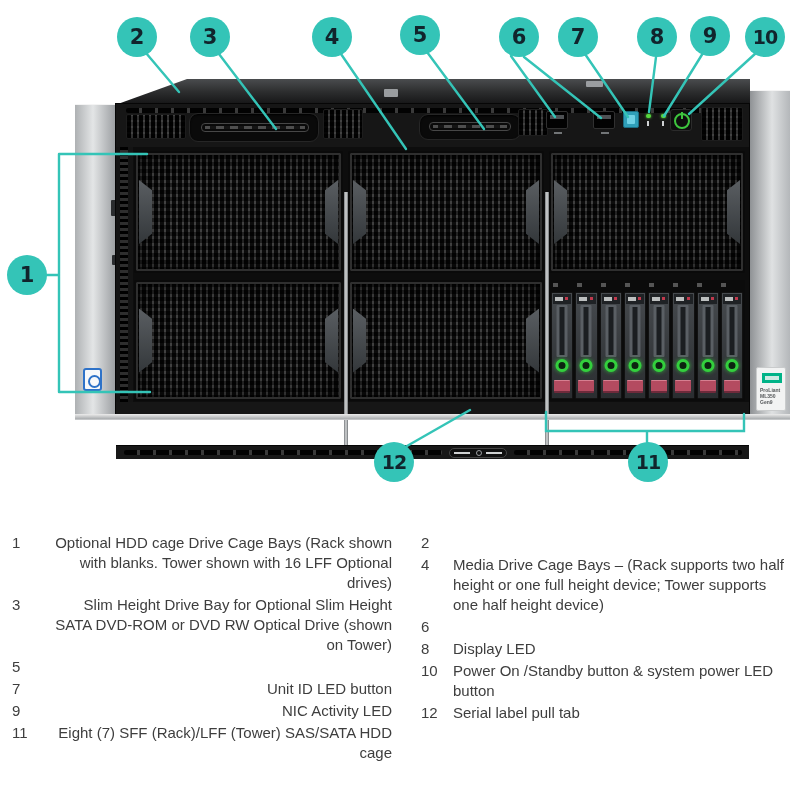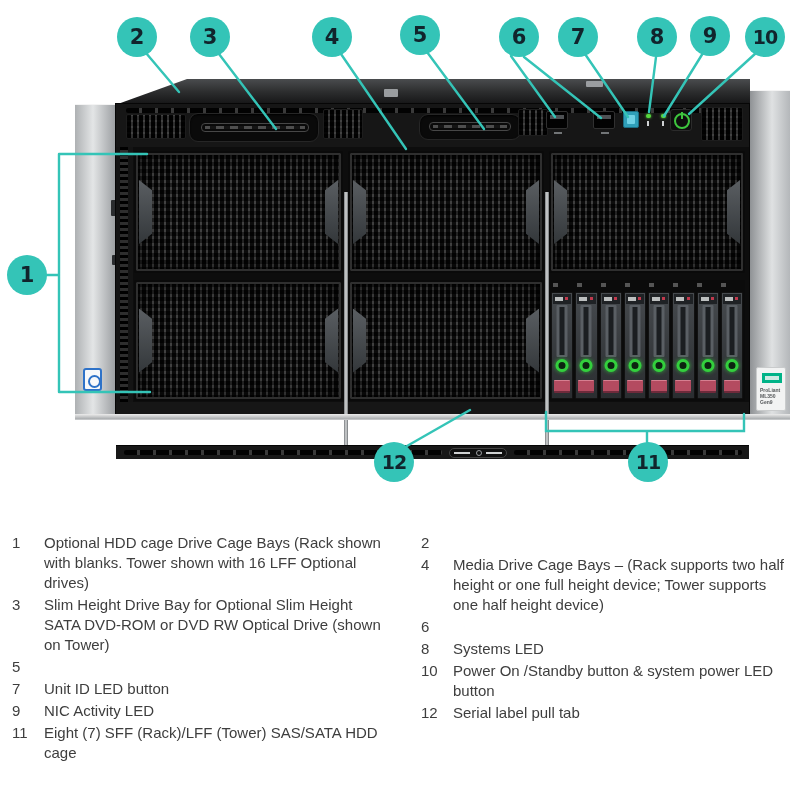--- a/index.html
+++ b/index.html
@@ -175,21 +175,21 @@
   .hpe-text { position:absolute; left:3px; top:19px; font-size:5px; line-height:6px; color:#55585a; font-weight:700; }
   .notch { position:absolute; background:#2a2c2e; border-radius:1px; }
   
   .legend { position:absolute; left:0; top:533px; width:800px; color:#3e3e3e; font-size:15px; line-height:20px; z-index:4; }
   .legend .col { position:absolute; top:0; }
   .legend .col.left { left:12px; width:392px; }
   .legend .col.right { left:421px; width:372px; }
   .litem { display:flex; margin-bottom:2px; }
   .litem .num { flex:0 0 32px; }
   .litem .txt { flex:1 1 auto; }
-  .col.left .txt { max-width:348px; }
+  .col.left .txt { max-width:348px;text-align:right; }
   .col.right .txt { max-width:334px; }
 </style>
 </head>
 <body>
 
 <div class="canvas">
 
   <svg class="leaders" width="800" height="800">
     <g stroke="#34c4b7" stroke-width="2.4" fill="none" stroke-linecap="round">
       <path d="M46,275 H59 M59,154 V392 M59,154 H147 M59,392 H150"></path>
@@ -374,21 +374,21 @@
         </div>
       <div class="litem">
           <span class="num">4</span>
           <span class="txt">Media Drive Cage Bays – (Rack supports two half height or one full height device; Tower supports one half height device)</span>
         </div>
       <div class="litem">
           <span class="num">6</span>
         </div>
       <div class="litem">
           <span class="num">8</span>
-          <span class="txt">Systems LED</span>
+          <span class="txt">Display LED</span>
         </div>
       <div class="litem">
           <span class="num">10</span>
           <span class="txt">Power On /Standby button &amp; system power LED button</span>
         </div>
       <div class="litem">
           <span class="num">12</span>
           <span class="txt">Serial label pull tab</span>
         </div>
     </div>

